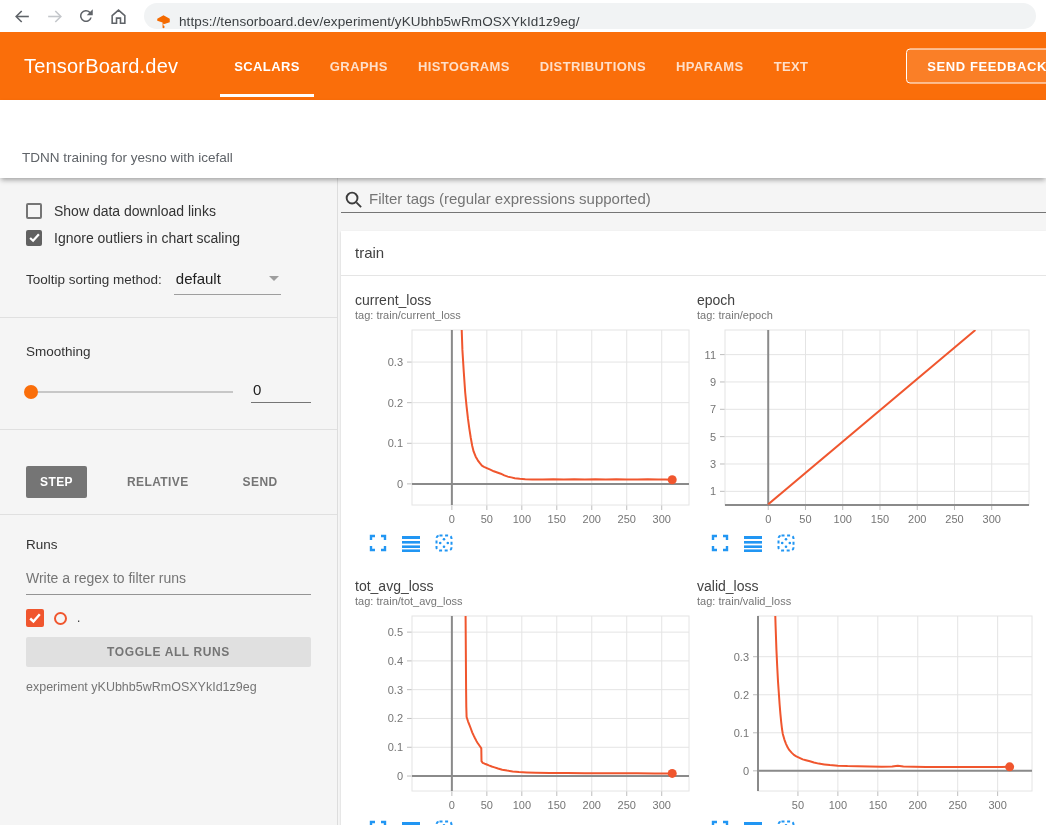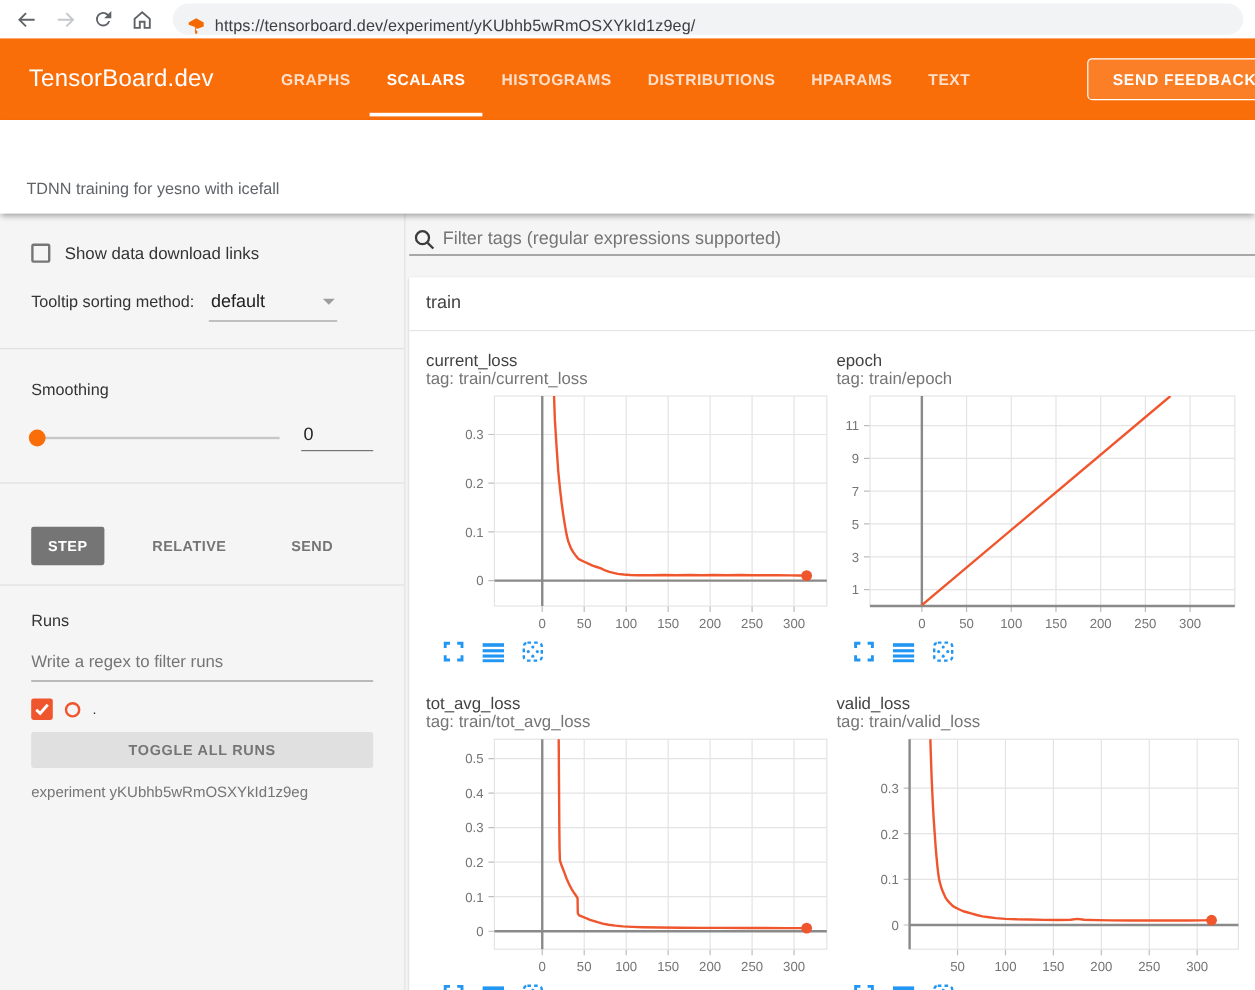--- a/index.html
+++ b/index.html
@@ -72,21 +72,21 @@
   .main { flex:1; background:#f5f5f5; padding-left:3px; overflow:hidden; }
   .filter-row { display:flex; align-items:center; gap:6px; padding:12px 0 0 3px; border-bottom:1px solid #757575; height:35px; }
   .filter-input { flex:1; border:none; outline:none; background:transparent; font-family:"Liberation Sans",sans-serif;
     font-size:15px; color:#212121; padding-bottom:6px; }
   .filter-input::placeholder { color:#757575; }
   .card { background:#fff; margin-top:18px; box-shadow:0 1px 2px rgba(0,0,0,.18); min-height:600px; }
   .card-header { padding:13px 16px 14px 14px; font-size:15px; color:#424242; border-bottom:1px solid #e5e5e5; cursor:pointer; }
   .charts { display:flex; flex-wrap:wrap; padding:16px 0 0 14px; column-gap:5px; row-gap:26px; }
   .chart { width:337px; }
   .chart-title { font-size:14px; color:#424242; line-height:16px; }
-  .chart-tag { font-size:14px; color:#757575; line-height:14px; }
+  .chart-tag { font-size:11px; color:#757575; line-height:14px; }
   .chart-svg { display:block; margin-top:4px; }
   .chart-svg text { font-family:"Liberation Sans",sans-serif; font-size:11px; fill:#757575; }
   .chart-actions { display:flex; gap:15px; margin-top:8px; padding-left:14px; }
   .chart-actions .act { width:18px; height:18px; cursor:pointer; }
 </style>
 </head>
 <body>
 
 <div class="browser-bar">
   <span class="nav-ico">
@@ -117,41 +117,49 @@
           <path fill="#f46a00" d="M12 2 2 7.5v3.2l8.5 3V22l1.5.9 1.5-.9v-3l-1.8-1v-2.6l1.8.6 8.5-3V7.5z"></path>
         </svg>
     </span>
     <span class="url-text">https://tensorboard.dev/experiment/yKUbhb5wRmOSXYkId1z9eg/</span>
   </div>
 </div>
 
 <div class="app-header">
   <span class="brand">TensorBoard.dev</span>
   <nav class="tabs">
+    <span class="tab active">SCALARS</span>
     <span class="tab">GRAPHS</span>
-    <span class="tab active">SCALARS</span>
     <span class="tab">HISTOGRAMS</span>
     <span class="tab">DISTRIBUTIONS</span>
     <span class="tab">HPARAMS</span>
     <span class="tab">TEXT</span>
   </nav>
   <button class="feedback-btn">SEND FEEDBACK</button>
 </div>
 
 <div class="subheader">
   <span class="exp-title">TDNN training for yesno with icefall</span>
 </div>
 
 <div class="content">
 
   <aside class="sidebar">
     <div class="side-sec" style="padding-top:25px; padding-bottom:22px;">
       <div class="chk-row">
         <span class="chk"></span>
         <span class="chk-label">Show data download links</span>
+      </div>
+      <div class="chk-row">
+        <span class="chk checked-dark">
+          <svg width="11" height="10" viewBox="0 0 10 9" fill="none" stroke="#fff" stroke-width="2">
+              <polyline points="1,4.5 3.7,7 9,1"></polyline>
+            </svg>
+        </span>
+        <span class="chk-label">Ignore outliers in chart scaling</span>
       </div>
       <div class="tooltip-row">
         <span class="tooltip-label">Tooltip sorting method:</span>
         <span class="select-box">
           <span class="select-value">default</span>
           <span class="dd-arrow"></span>
         </span>
       </div>
     </div>
     <div class="divider"></div>

